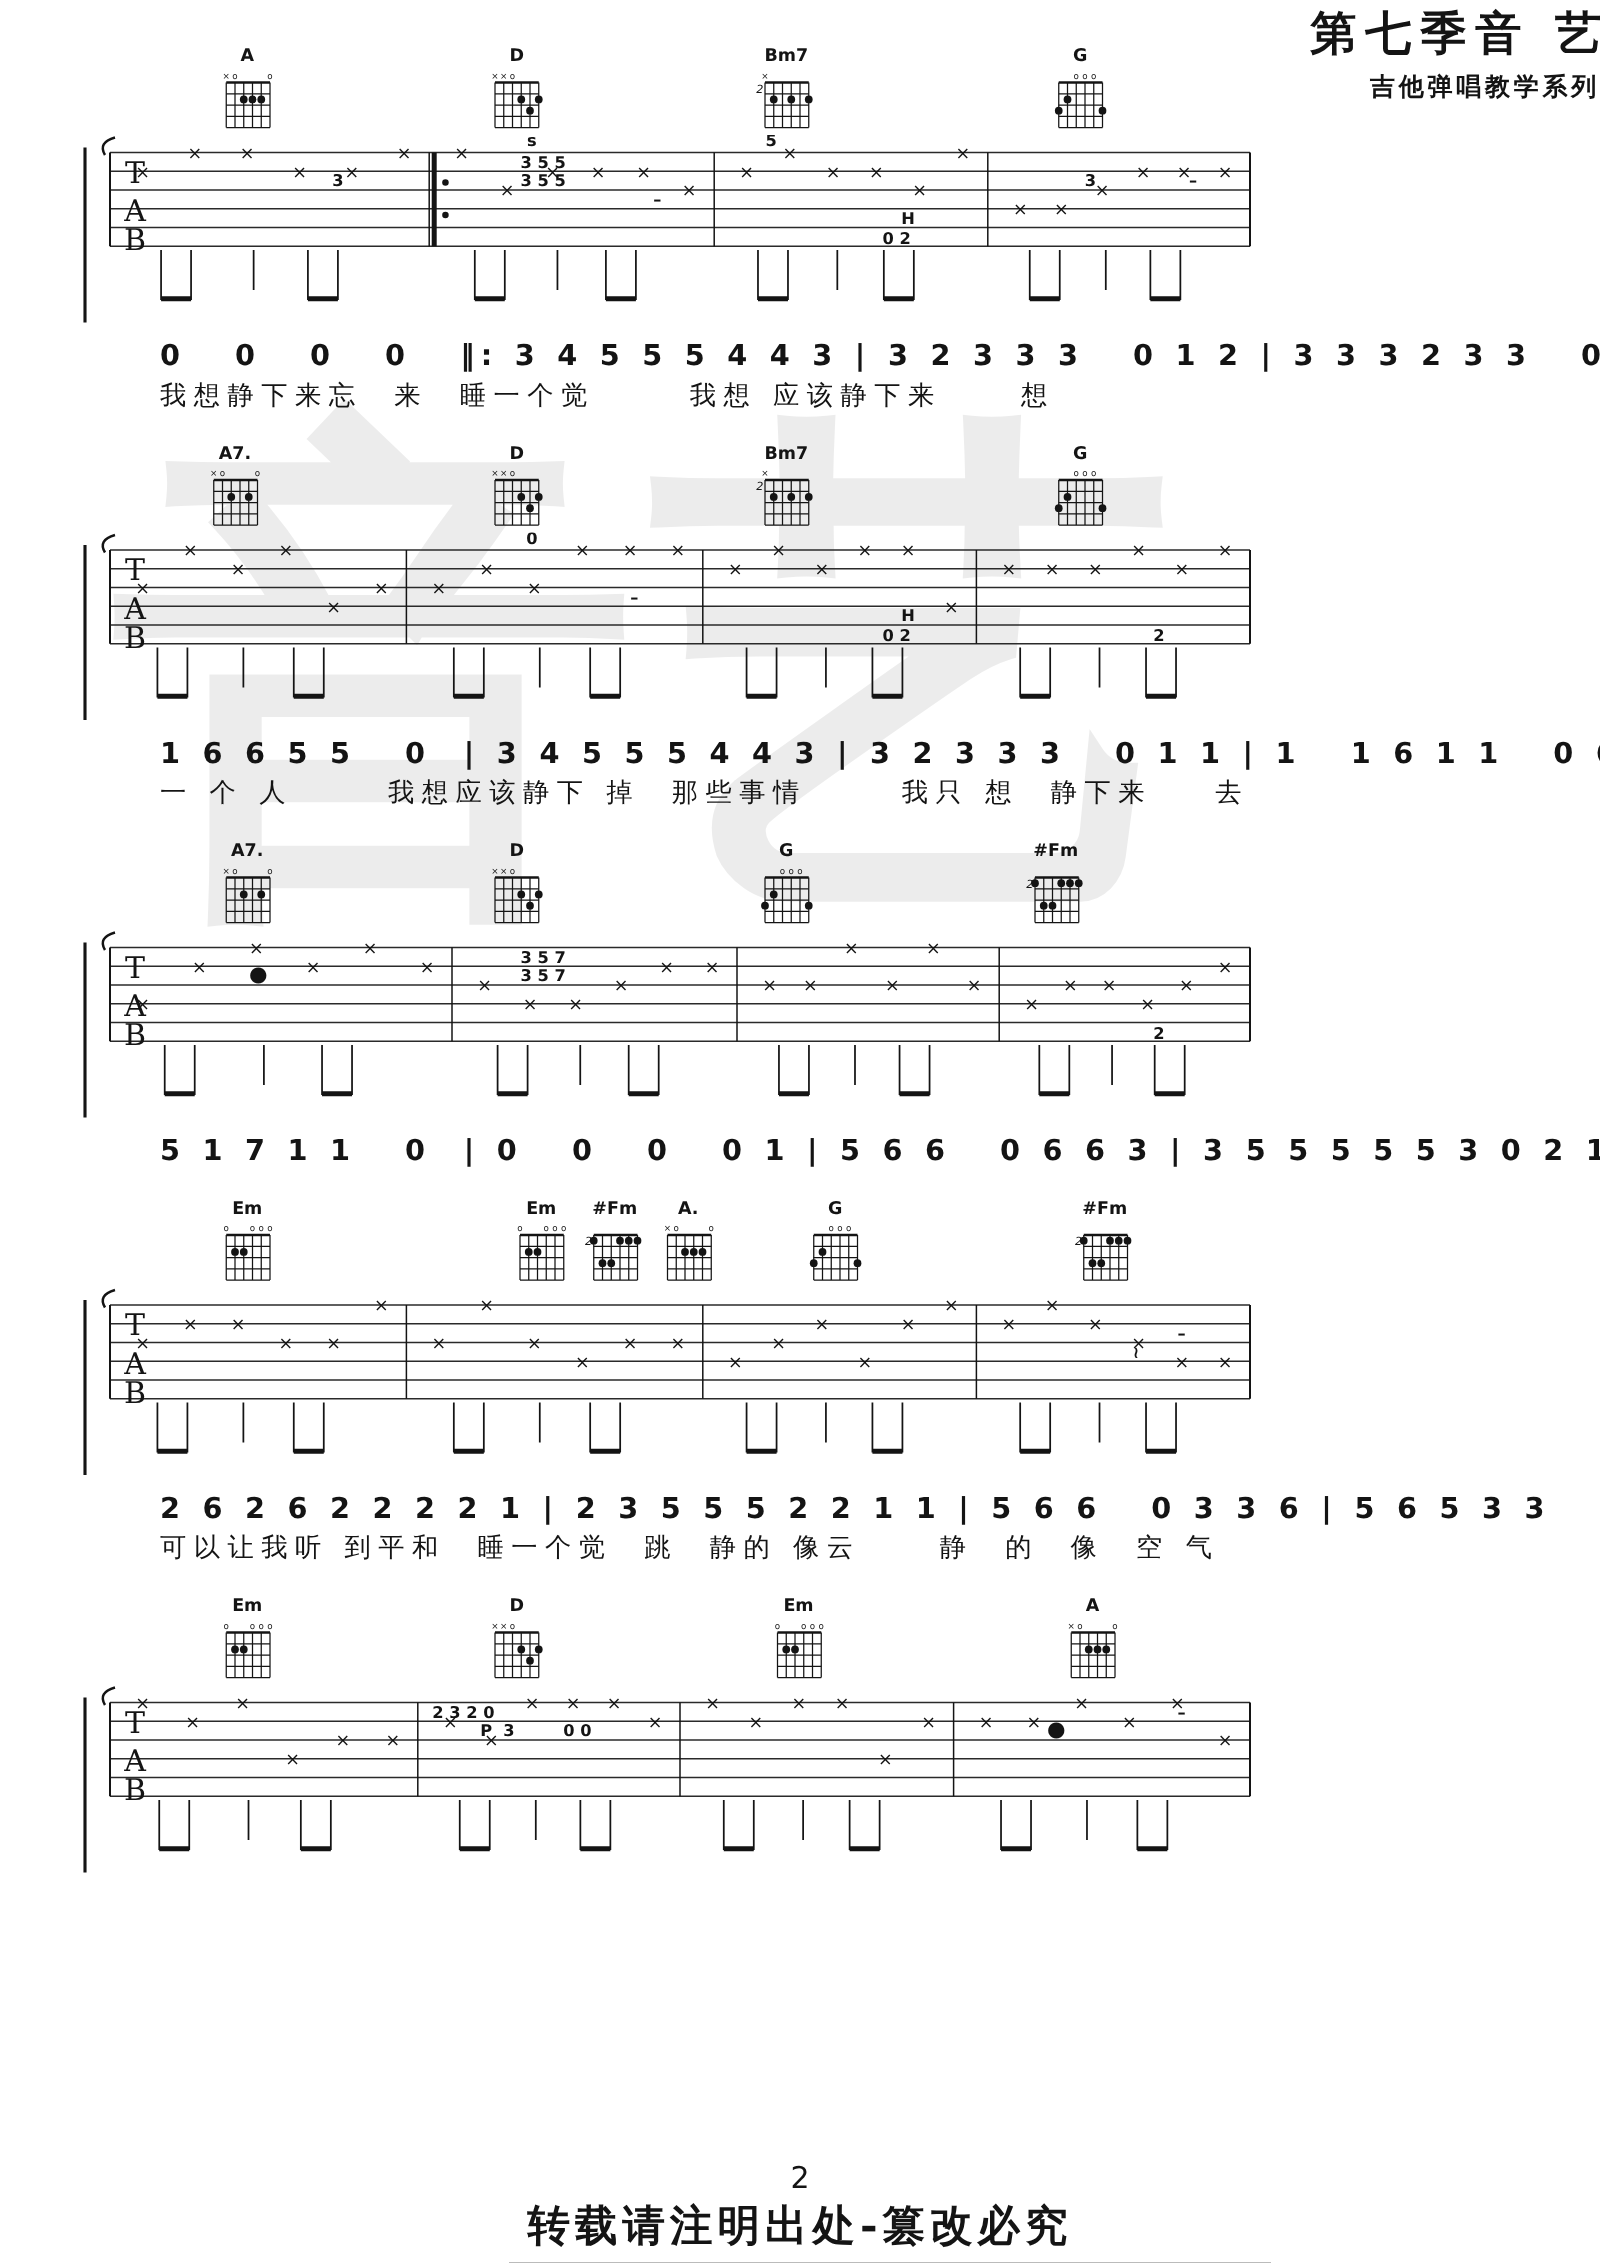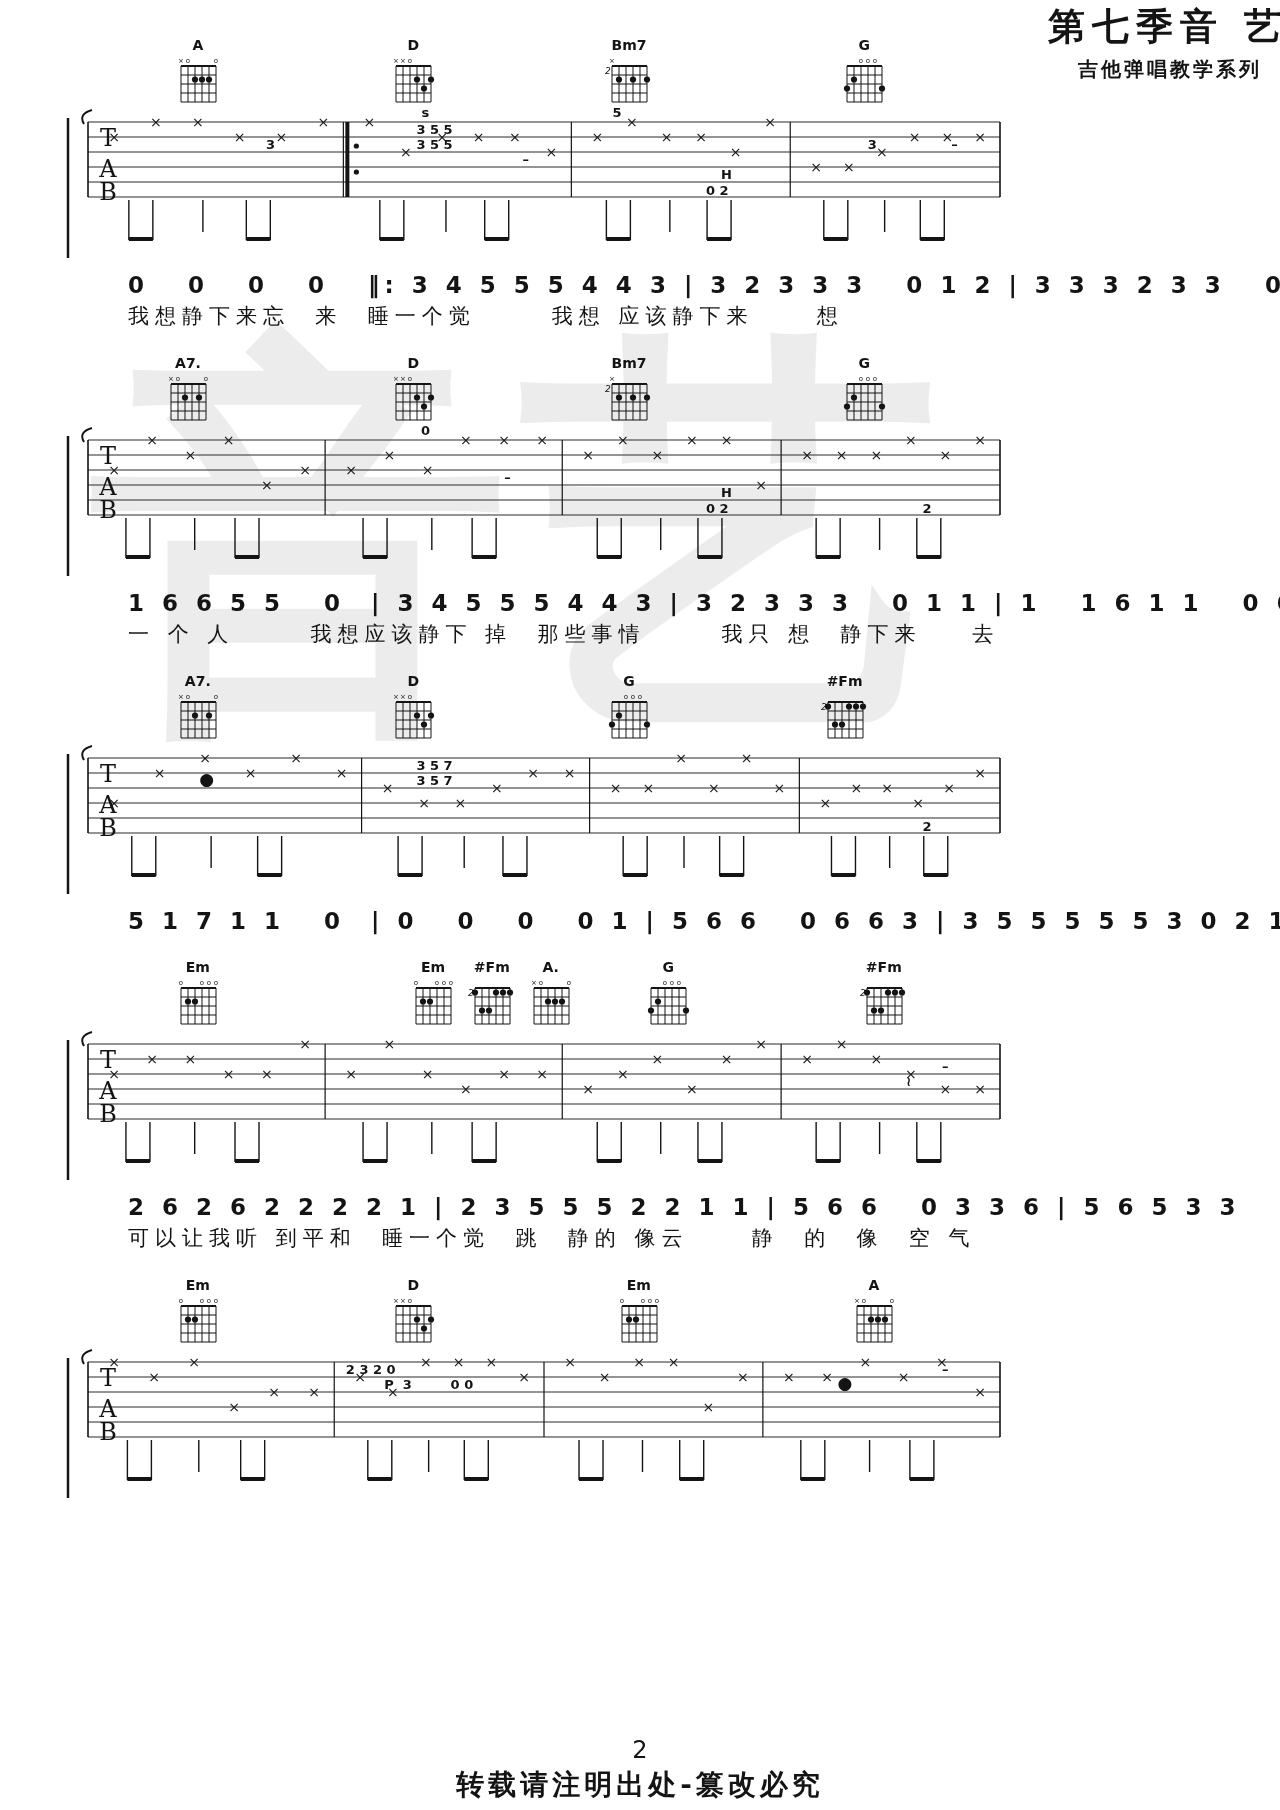--- a/index.html
+++ b/index.html
@@ -4,21 +4,21 @@
 <style>
   html,body{margin:0;padding:0;background:#888;}
   .page{
     position:relative;width:1280px;height:1810px;margin:0 auto;
     background:#ffffff;color:#141414;overflow:hidden;
     font-family:"DejaVu Sans",sans-serif;
   }
   
   .hdr{position:absolute;top:2px;right:-8px;text-align:right;z-index:3;}
   .hdr-title{font-family:"DejaVu Serif",serif;font-weight:700;font-size:37px;letter-spacing:7px;white-space:nowrap;}
-  .hdr-sub{font-family:"DejaVu Serif",serif;font-weight:600;font-size:20px;letter-spacing:3px;margin-top:4px;margin-right:26px;white-space:nowrap;}
+  .hdr-sub{font-family:"DejaVu Serif",serif;font-weight:600;font-size:20px;letter-spacing:3px;margin-top:4px;margin-right:8px;white-space:nowrap;}
   
   .wm{
     position:absolute;top:330px;left:90px;z-index:0;
     font-size:420px;line-height:1;font-weight:700;color:rgba(0,0,0,0.075);
     letter-spacing:10px;user-select:none;white-space:nowrap;
   }
   
   .systems{position:absolute;top:38px;left:62px;width:980px;z-index:1;}
   .system{position:relative;margin-bottom:26px;}
   .chord-row{position:relative;height:70px;}
@@ -30,21 +30,21 @@
     position:relative;margin:6px 0 0 66px;font-size:23px;font-weight:600;
     letter-spacing:5px;white-space:pre;font-family:"DejaVu Sans",sans-serif;
   }
   .lyrics{
     position:relative;margin:4px 0 0 66px;font-size:21px;letter-spacing:6px;
     white-space:pre;font-family:"DejaVu Sans",sans-serif;
   }
   
   .ftr{position:absolute;bottom:6px;left:0;width:100%;text-align:center;z-index:2;}
   .ftr-page{font-size:24px;}
-  .ftr-notice{font-family:"DejaVu Serif",serif;font-size:28px;font-weight:700;letter-spacing:4px;margin-top:2px;}
+  .ftr-notice{font-family:"DejaVu Serif",serif;font-size:34px;font-weight:700;letter-spacing:4px;margin-top:2px;}
 </style>
 </head>
 <body>
 
 <div class="page">
   <div class="hdr">
     <div class="hdr-title">第七季音 艺</div>
     <div class="hdr-sub">吉他弹唱教学系列</div>
   </div>
 

